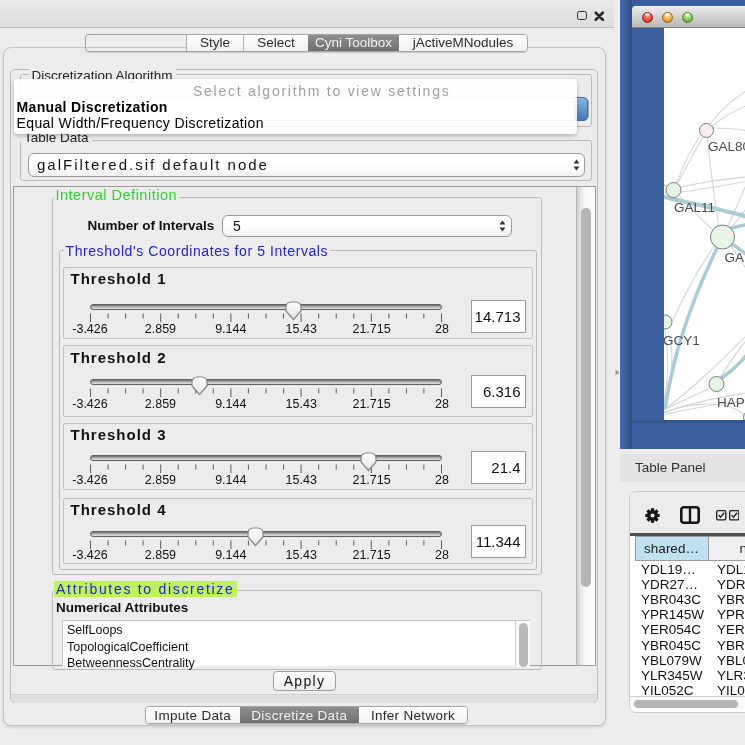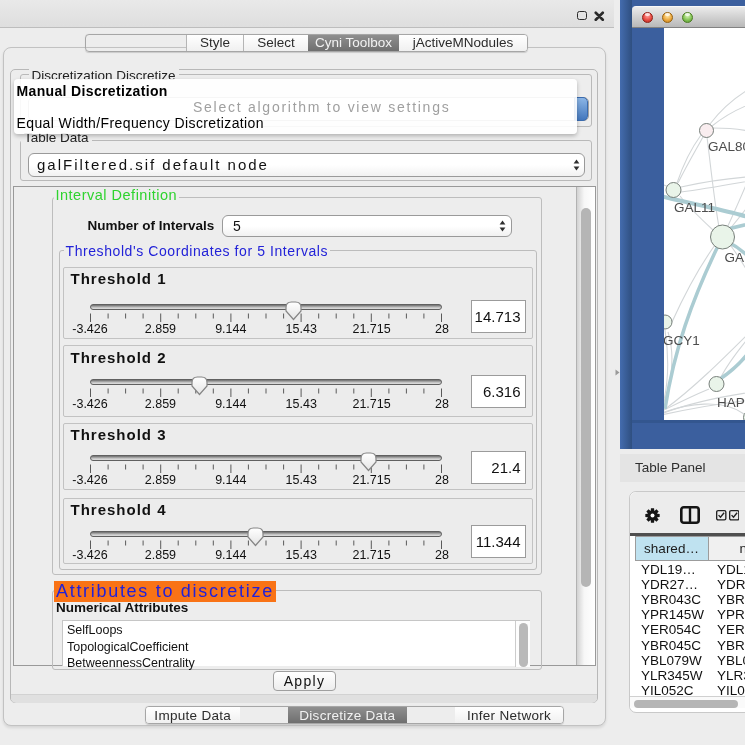--- a/index.html
+++ b/index.html
@@ -31,21 +31,21 @@
   <div style="width:57px;background:linear-gradient(#ffffff,#f0f0f0);border-left:1px solid #b5b5b5;display:flex;align-items:center;justify-content:center;font-size:13.5px;color:#2b2b2b;">Style</div>
   <div style="width:65px;background:linear-gradient(#ffffff,#f0f0f0);border-left:1px solid #b5b5b5;display:flex;align-items:center;justify-content:center;font-size:13.5px;color:#2b2b2b;">Select</div>
   <div style="width:91px;background:linear-gradient(#8f8f8f,#6f6f6f);display:flex;align-items:center;justify-content:center;font-size:13.5px;color:#f2f2f2;">Cyni Toolbox</div>
   <div style="width:128px;background:linear-gradient(#ffffff,#f0f0f0);display:flex;align-items:center;justify-content:center;font-size:13.5px;color:#2b2b2b;">jActiveMNodules</div>
 </div>
 
 <div class="abs" style="left:10px;top:69px;width:588px;height:634px;border:1px solid #b8b8b8;border-radius:5px;background:#ededed;"></div>
 <div class="abs" style="left:11px;top:694px;width:586px;height:8.5px;background:#e0e0e0;border-top:1px solid #d2d2d2;border-radius:0 0 5px 5px;"></div>
 
 <div class="abs" style="left:20px;top:74px;width:572px;height:53px;border:1px solid #b9b9b9;border-radius:3px;"></div>
-<div class="abs" style="left:28.5px;top:68px;font-size:13.5px;color:#222;background:#ededed;padding:0 3px;">Discretization Discretize</div>
+<div class="abs" style="left:28.5px;top:68px;font-size:13.5px;color:#222;background:#ededed;padding:0 3px;">Discretization Algorithm</div>
 <div class="abs" style="left:28px;top:97px;width:561px;height:24px;background:#fff;border:1px solid #a0a0a0;border-radius:5px;"></div>
 <div class="abs" style="left:573.5px;top:97px;width:14px;height:24px;background:linear-gradient(#8cb6e6,#4377bd);border:1px solid #3a6cb0;border-radius:0 5px 5px 0;"></div>
 
 <div class="abs" style="left:20px;top:140px;width:572px;height:41px;border:1px solid #b9b9b9;border-radius:3px;"></div>
 <div class="abs" style="left:21px;top:129.5px;font-size:13.5px;color:#222;background:#ededed;padding:0 3px;">Table Data</div>
 <div class="abs" style="left:28px;top:153px;width:557px;height:24px;background:linear-gradient(#ffffff 50%,#f1f1f1);border:1px solid #9a9a9a;border-radius:6px;">
   <div class="abs" style="left:8px;top:0;line-height:21px;font-size:15px;letter-spacing:2px;color:#111;">galFiltered.sif default node</div>
   <svg class="abs" style="left:544px;top:5px" width="7" height="12" viewBox="0 0 7 12">
       <path d="M3.5,0.5 L6.4,4.4 L0.6,4.4 Z" fill="#2e2e2e"></path>
       <path d="M3.5,11.5 L6.4,7.6 L0.6,7.6 Z" fill="#2e2e2e"></path>
@@ -242,39 +242,39 @@
       <linearGradient id="thg3" x1="0" y1="0" x2="0" y2="1">
         <stop offset="0" stop-color="#ffffff"></stop>
         <stop offset="1" stop-color="#e4e4e4"></stop>
       </linearGradient>
     </defs>
     <path d="M1,6.5 Q1,1 6.5,1 L10.5,1 Q16,1 16,6.5 L16,10 L8.5,18.5 L1,10 Z" fill="url(#thg3)" stroke="#858585" stroke-width="1.2"></path>
   </svg>
 <div class="abs" style="left:470.5px;top:524.5px;width:55.5px;height:33px;background:#fff;border:1px solid #9b9b9b;text-align:right;line-height:31px;font-size:15px;color:#111;padding-right:4.5px;">11.344</div>
 
 <div class="abs" style="left:52px;top:589.5px;width:490px;height:80px;border:1px solid #bcbcbc;border-radius:3px;"></div>
-<div class="abs" style="left:54px;top:581px;font-size:18px;letter-spacing:1.7px;color:#2222d8;background:#f97316;padding:0 2px;">Attributes to discretize</div>
+<div class="abs" style="left:54px;top:581px;font-size:14px;letter-spacing:1.7px;color:#2222d8;background:#bef264;padding:0 2px;">Attributes to discretize</div>
 <div class="abs" style="left:56px;top:600px;font-size:13.5px;font-weight:bold;color:#111;">Numerical Attributes</div>
 <div class="abs" style="left:62px;top:620px;width:468px;height:46px;background:#fff;border:1px solid #c6c6c6;border-bottom:none;">
   <div style="padding:1px 0 0 4px;font-size:12.5px;line-height:16.5px;color:#111;">SelfLoops<br>TopologicalCoefficient<br>BetweennessCentrality</div>
   <div class="abs" style="left:452px;top:0;width:15px;height:46px;background:#fdfdfd;border-left:1px solid #ccc;"></div>
   <div class="abs" style="left:455.5px;top:2px;width:9.5px;height:44px;border-radius:5px;background:#b9b9b9;"></div>
 </div>
 
 <div class="abs" style="left:273px;top:671px;width:63px;height:19.5px;background:linear-gradient(#ffffff,#ededed);border:1px solid #9f9f9f;border-radius:4px;text-align:center;line-height:18px;font-size:14px;letter-spacing:1.3px;color:#111;">Apply</div>
 
-<div class="abs" style="left:145px;top:706px;height:18px;display:flex;border:1px solid #a6a6a6;border-radius:4px;overflow:hidden;box-shadow:0 0.5px 1px rgba(0,0,0,0.15);gap:48px;">
+<div class="abs" style="left:145px;top:706px;height:18px;display:flex;border:1px solid #a6a6a6;border-radius:4px;overflow:hidden;box-shadow:0 0.5px 1px rgba(0,0,0,0.15);">
   <div style="width:93.5px;background:linear-gradient(#ffffff,#f0f0f0);display:flex;align-items:center;justify-content:center;font-size:13.5px;letter-spacing:0.3px;color:#2b2b2b;">Impute Data</div>
   <div style="width:119.5px;background:linear-gradient(#8f8f8f,#6f6f6f);display:flex;align-items:center;justify-content:center;font-size:13.5px;letter-spacing:0.3px;color:#f2f2f2;">Discretize Data</div>
   <div style="width:108px;background:linear-gradient(#ffffff,#f0f0f0);display:flex;align-items:center;justify-content:center;font-size:13.5px;letter-spacing:0.3px;color:#2b2b2b;">Infer Network</div>
 </div>
 
 <div class="abs" style="left:14px;top:78.5px;width:563px;height:55.7px;background:rgba(255,255,255,0.9);border-radius:4px;box-shadow:0 2px 4px rgba(0,0,0,0.25);z-index:50;padding-top:4.5px;">
+  <div style="height:16.2px;line-height:16.2px;padding-left:179px;font-size:14px;letter-spacing:1.74px;color:#a0a0a0;">Select algorithm to view settings</div>
   <div style="height:16.2px;line-height:16.2px;padding-left:2.5px;font-size:14px;font-weight:bold;letter-spacing:0.35px;color:#000;">Manual Discretization</div>
-  <div style="height:16.2px;line-height:16.2px;padding-left:179px;font-size:14px;letter-spacing:1.74px;color:#a0a0a0;">Select algorithm to view settings</div>
   <div style="height:16.2px;line-height:16.2px;padding-left:2.5px;font-size:14px;letter-spacing:0.39px;color:#000;">Equal Width/Frequency Discretization</div>
 </div>
 
 <svg class="abs" style="left:614.5px;top:368.5px" width="5" height="7" viewBox="0 0 5 7">
     <path d="M0.5,0.5 L4.5,3.5 L0.5,6.5 Z" fill="#9a9a9a"></path>
   </svg>
 
 <div class="abs" style="left:620px;top:0;width:125px;height:449px;background:#3b5f9e;"></div>
 <div class="abs" style="left:620px;top:0;width:12px;height:449px;background:linear-gradient(to right,#446cae,#2f4f80);"></div>
 <div class="abs" style="left:632px;top:420px;width:113px;height:3px;background:#33568f;"></div>

